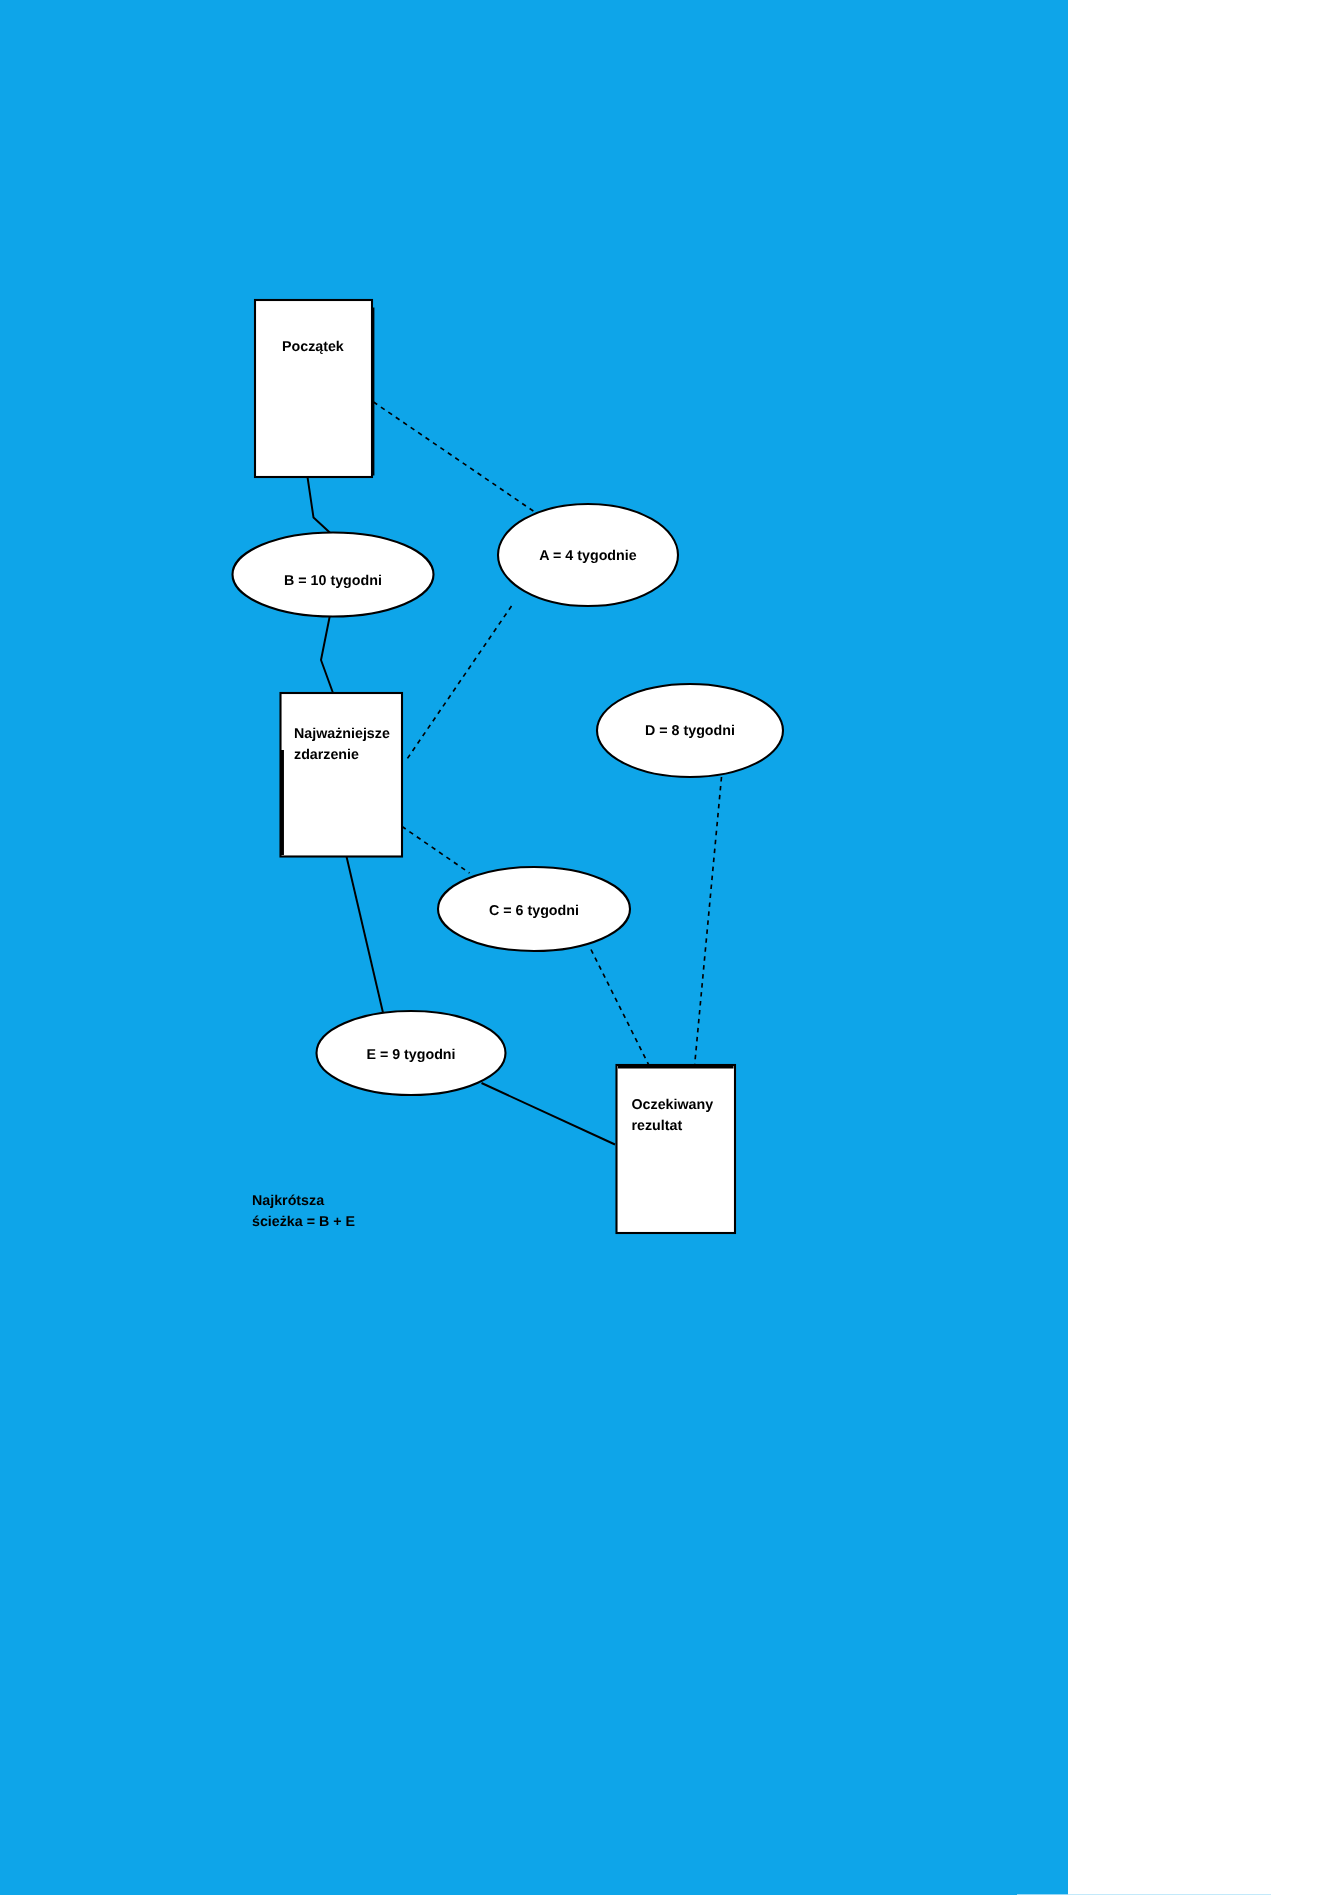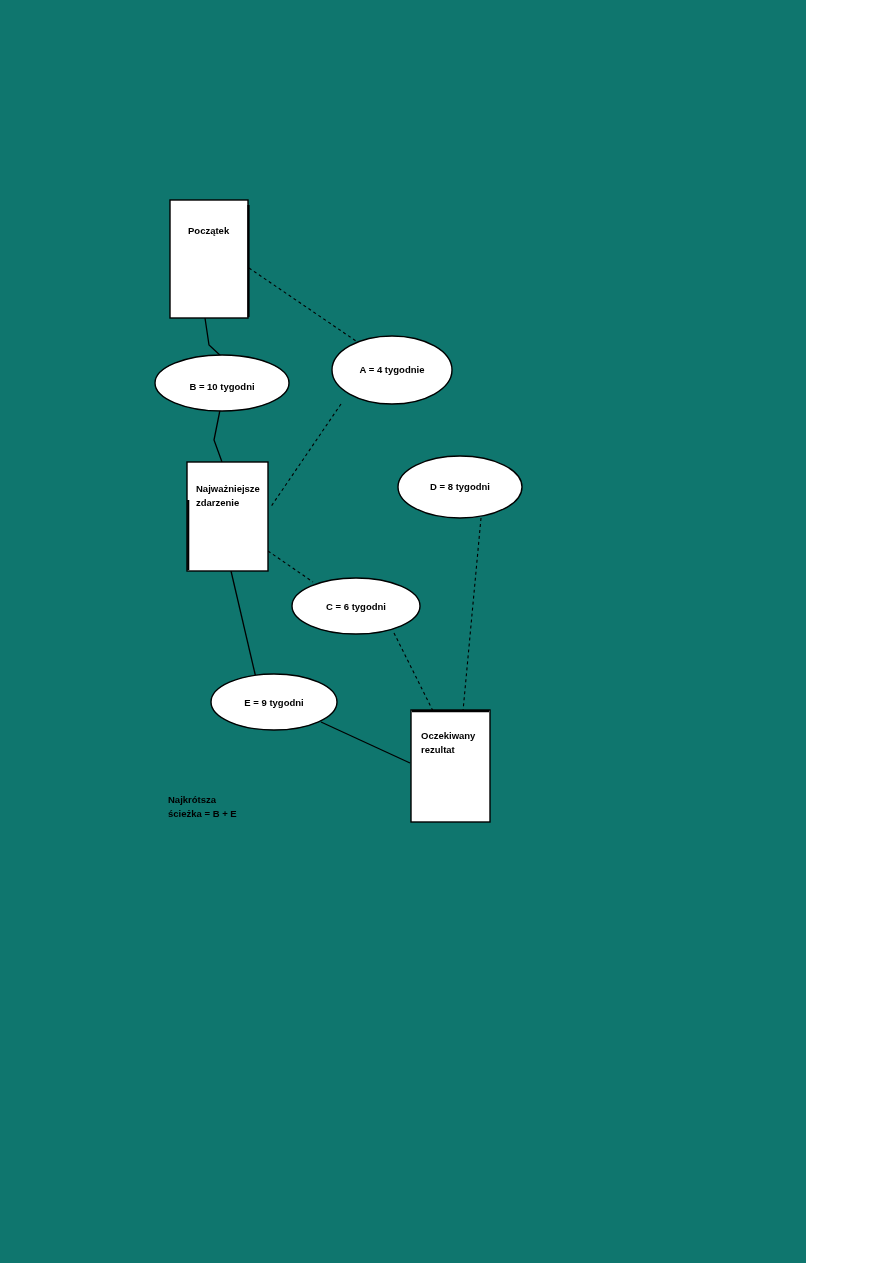--- a/index.html
+++ b/index.html
@@ -2,23 +2,23 @@
 <html><head>
 <meta charset="utf-8">
 <style>
   html, body {
     margin: 0;
     padding: 0;
     background: #ffffff;
   }
   #page {
     position: relative;
-    width: 806px;
+    width: 712px;
     height: 1263px;
-    background: #0f766e;
+    background: #0ea5e9;
     overflow: hidden;
     font-family: "Liberation Sans", sans-serif;
   }
   #diagram-svg {
     position: absolute;
     left: 0;
     top: 0;
     width: 893px;
     height: 1263px;
   }

